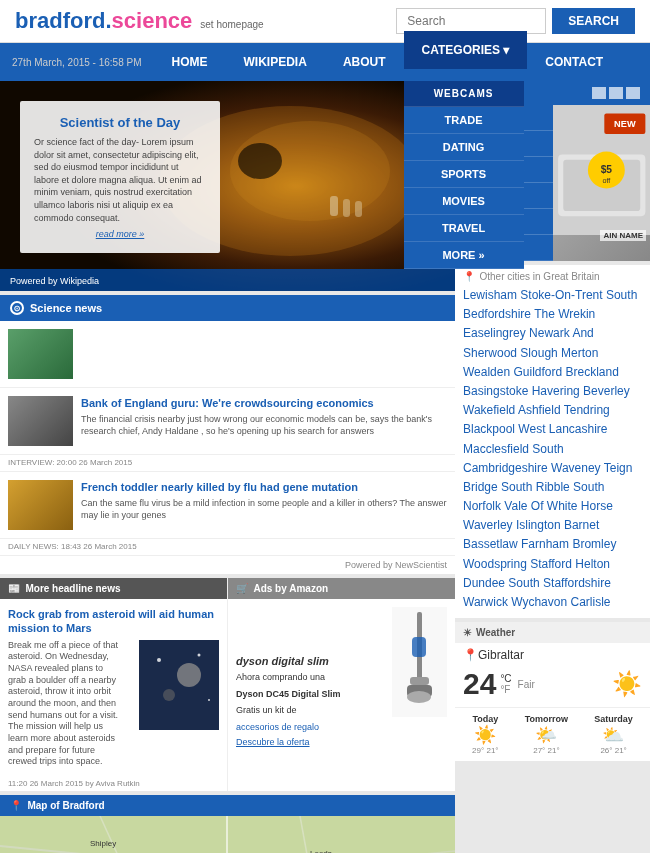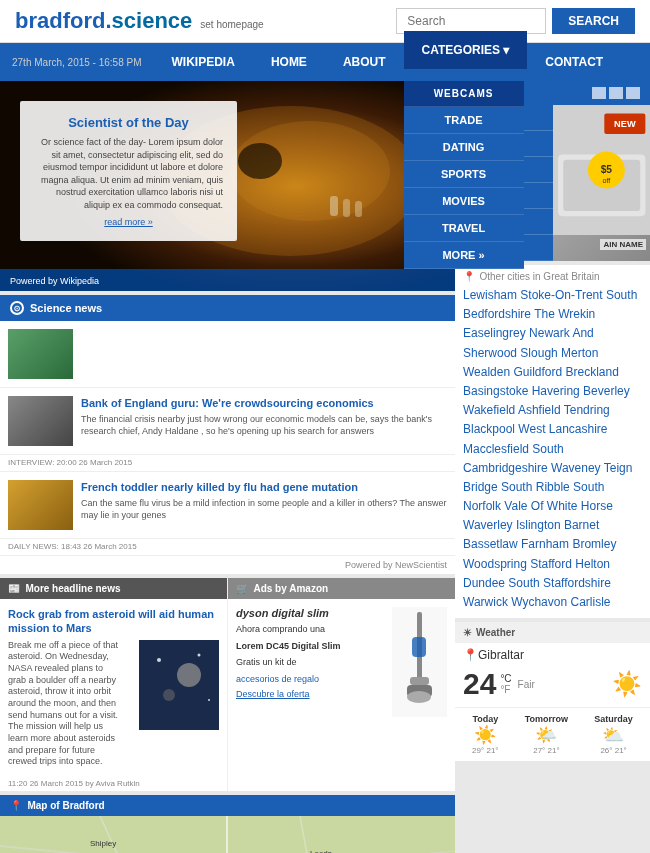--- a/index.html
+++ b/index.html
@@ -22,23 +22,23 @@
     .nav-link.categories { background: #0d3d8a; position: relative; }
 
     
     .main-content { display: flex; gap: 0; }
     .left-col { flex: 1; min-width: 0; }
     .right-col { width: 195px; flex-shrink: 0; background: #f5f5f5; }
 
     
     .hero { position: relative; height: 210px; background: #222; overflow: hidden; }
     .hero-dino { position: absolute; right: 0; top: 0; width: 100%; height: 100%; background: radial-gradient(ellipse at 70% 50%, #c8902a 0%, #7a4a10 40%, #2a1505 100%); }
-    .hero-box { position: absolute; top: 20px; left: 20px; background: rgba(255,255,255,0.88); padding: 14px; width: 217px; border-radius: 2px; }
+    .hero-box { position: absolute; top: 20px; left: 20px; background: rgba(255,255,255,0.88); padding: 14px; width: 200px; border-radius: 2px; }
     .hero-box h3 { color: #1a5fb4; font-size: 13px; text-align: center; margin-bottom: 6px; }
-    .hero-box p { font-size: 9px; color: #444; line-height: 1.4; text-align: right; }
+    .hero-box p { font-size: 9px; color: #444; line-height: 1.4; }
     .hero-box a { color: #1a5fb4; font-size: 9px; display: block; text-align: center; margin-top: 6px; }
     .hero-footer { position: absolute; bottom: 0; left: 0; right: 0; background: rgba(0,80,180,0.7); padding: 4px 10px; }
     .hero-footer span { color: #fff; font-size: 9px; }
 
     
     .section-header { background: #1a5fb4; color: #fff; padding: 6px 10px; font-size: 11px; font-weight: bold; display: flex; align-items: center; gap: 6px; }
     .section-icon { width: 14px; height: 14px; border-radius: 50%; border: 2px solid #fff; display: inline-flex; align-items: center; justify-content: center; font-size: 8px; }
 
     .news-item { display: flex; gap: 8px; padding: 8px 8px; border-bottom: 1px solid #eee; background: #fff; }
     .news-thumb { width: 65px; height: 50px; flex-shrink: 0; background: #888; overflow: hidden; }
@@ -55,21 +55,21 @@
     .two-col { display: flex; gap: 0; }
     .headline-col { flex: 1; background: #fff; border-right: 1px solid #eee; }
     .ads-col { flex: 1; background: #fff; }
     .col-header { background: #555; color: #fff; padding: 5px 8px; font-size: 10px; font-weight: bold; display: flex; align-items: center; gap: 5px; }
     .ads-header { background: #888; }
     .headline-content { padding: 8px; }
     .headline-content h4 { font-size: 11px; color: #1a5fb4; line-height: 1.3; margin-bottom: 4px; }
     .headline-content p { font-size: 9px; color: #555; line-height: 1.3; }
     .headline-meta { font-size: 8px; color: #888; padding: 3px 8px; }
     .ad-content { padding: 8px; }
-    .ad-content .brand { font-size: 11px; font-weight: bold; color: #333; }
+    .ad-content .brand { font-size: 11px; font-weight: bold; color: #333; margin-top: 48px; }
     .ad-content .brand span { color: #1a5fb4; font-style: italic; }
     .ad-content p { font-size: 10px; color: #333; line-height: 1.4; margin-top: 4px; }
 
     
     .map-section { background: #fff; margin-top: 0; }
     .map-header { background: #1a5fb4; color: #fff; padding: 5px 10px; font-size: 10px; font-weight: bold; display: flex; align-items: center; gap: 5px; }
     .map-area { height: 110px; background: linear-gradient(135deg, #c8d8a0 0%, #a8c880 30%, #88b860 60%, #c8d8a0 100%); position: relative; overflow: hidden; }
 
     
     .right-col { background: #e8e8e8; }
@@ -92,36 +92,36 @@
     .weather-day .day-temps { font-size: 8px; color: #888; }
     .nav-dropdown { position: absolute; top: 100%; left: 0; background: #1a5fb4; z-index: 200; width: 120px; }
     .nav-dropdown-item { color: #fff; padding: 7px 16px; font-size: 11px; font-weight: bold; cursor: pointer; text-align: center; border-bottom: 1px solid rgba(255,255,255,0.15); }
   </style>
 </head>
 <body>
 
 <div class="header">
   <div style="display:flex;align-items:baseline;">
     <div class="logo">
-      <span>bradford.</span><span style="color:#0369a1;">science</span>
+      <span>bradford.</span><span style="color:#ec4899;">science</span>
     </div>
     <span class="set-homepage" style="margin-left:8px;">set homepage</span>
   </div>
   <div class="search-bar">
     <input class="search-input" type="text" placeholder="Search" style="">
     <button class="search-btn">SEARCH</button>
   </div>
 </div>
 
 <div style="position:relative;">
   <div class="nav">
     <span class="nav-date">27th March, 2015 - 16:58 PM</span>
     <div class="nav-links">
+      <a class="nav-link">HOME</a>
       <a class="nav-link">WIKIPEDIA</a>
-      <a class="nav-link">HOME</a>
       <a class="nav-link">ABOUT</a>
       <div style="position:relative;">
         <a class="nav-link categories">CATEGORIES ▾</a>
         <div class="nav-dropdown">
           <div class="nav-dropdown-item" style="background:#0d3d8a;font-size:10px;letter-spacing:1px;">WEBCAMS</div>
           <div class="nav-dropdown-item">TRADE</div>
           <div class="nav-dropdown-item">DATING</div>
           <div class="nav-dropdown-item">SPORTS</div>
           <div class="nav-dropdown-item">MOVIES</div>
           <div class="nav-dropdown-item">TRAVEL</div>
@@ -157,21 +157,21 @@
           <ellipse cx="260" cy="80" rx="22" ry="18" fill="rgba(0,0,0,0.6)"></ellipse>
 
           <rect x="330" y="115" width="8" height="20" rx="3" fill="rgba(220,200,160,0.6)"></rect>
           <rect x="343" y="118" width="7" height="18" rx="3" fill="rgba(220,200,160,0.5)"></rect>
           <rect x="355" y="120" width="7" height="16" rx="3" fill="rgba(220,200,160,0.5)"></rect>
         </svg>
       </div>
       <div class="hero-box">
         <h3>Scientist of the Day</h3>
         <p>Or science fact of the day- Lorem ipsum dolor sit amet, consectetur adipiscing elit, sed do eiusmod tempor incididunt ut labore et dolore magna aliqua. Ut enim ad minim veniam, quis nostrud exercitation ullamco laboris nisi ut aliquip ex ea commodo consequat.</p>
-        <a href="#" style="color:#1a5fb4;font-size:9px;display:block;text-align:center;margin-top:5px;">read more »</a>
+        <a href="#" style="color:#1a5fb4;font-size:9px;display:block;text-align:center;margin-top:5px;font-style:italic;">read more »</a>
       </div>
       <div class="hero-footer">
         <span>Powered by Wikipedia</span>
       </div>
     </div>
 
     <div style="margin-top:4px;">
       <div class="section-header">
         <span class="section-icon">⊙</span>
         <span>Science news</span>
@@ -232,21 +232,21 @@
           <span>🛒</span>
           <span>Ads by Amazon</span>
         </div>
         <div class="ad-content">
           <div style="display:flex;align-items:flex-start;gap:4px;">
             <div style="flex:1;">
               <div class="brand">
                 <span style="color:#333;font-style:italic;font-weight:bold;">dyson digital slim</span>
               </div>
               <p style="font-size:9px;margin-top:4px;">Ahora comprando una</p>
-              <p style="font-size:9px;font-weight:bold;">Lorem DC45 Digital Slim</p>
+              <p style="font-size:9px;font-weight:bold;">Dyson DC45 Digital Slim</p>
               <p style="font-size:9px;">Gratis un kit de</p>
               <p style="font-size:9px;color:#1a5fb4;">accesorios de regalo</p>
               <a href="#" style="font-size:9px;color:#1a5fb4;text-decoration:underline;display:block;margin-top:4px;">Descubre la oferta</a>
             </div>
             <div style="width:55px;flex-shrink:0;">
               <svg width="55" height="110" viewBox="0 0 55 110">
                 <rect width="55" height="110" fill="#f8f8f8"></rect>
 
                 <rect x="25" y="5" width="5" height="70" rx="2" fill="#888"></rect>
                 <rect x="18" y="70" width="19" height="8" rx="3" fill="#999"></rect>
@@ -317,21 +317,21 @@
             <rect x="5" y="50" width="85" height="60" rx="4" fill="#e8e8e8" opacity="0.8"></rect>
             <rect x="10" y="55" width="75" height="50" rx="3" fill="#ccc"></rect>
 
             <rect x="50" y="10" width="40" height="20" rx="2" fill="#cc3300"></rect>
             <text x="70" y="23" font-size="9" fill="white" text-anchor="middle" font-weight="bold">NEW</text>
 
             <circle cx="52" cy="65" r="18" fill="#ffcc00"></circle>
             <text x="52" y="68" font-size="10" fill="#333" text-anchor="middle" font-weight="bold">$5</text>
             <text x="52" y="78" font-size="7" fill="#333" text-anchor="middle">off</text>
           </svg>
-          <div style="position:absolute;bottom:11px;right:4px;font-size:8px;color:#333;font-weight:bold;background:rgba(255,255,255,0.7);padding:1px 3px;">AIN NAME</div>
+          <div style="position:absolute;bottom:20px;right:4px;font-size:8px;color:#333;font-weight:bold;background:rgba(255,255,255,0.7);padding:1px 3px;">AIN NAME</div>
         </div>
       </div>
     </div>
 
     <div class="cities-section">
       <div class="cities-header">
         <span>📍</span>
         <span>Other cities in Great Britain</span>
       </div>
       <div class="cities-text">Lewisham Stoke-On-Trent South Bedfordshire The Wrekin Easelingrey Newark And Sherwood Slough Merton Wealden Guildford Breckland Basingstoke Havering Beverley Wakefield Ashfield Tendring Blackpool West Lancashire Macclesfield South Cambridgeshire Waveney Teign Bridge South Ribble South Norfolk Vale Of White Horse Waverley Islington Barnet Bassetlaw Farnham Bromley Woodspring Stafford Helton Dundee South Staffordshire Warwick Wychavon Carlisle</div>

